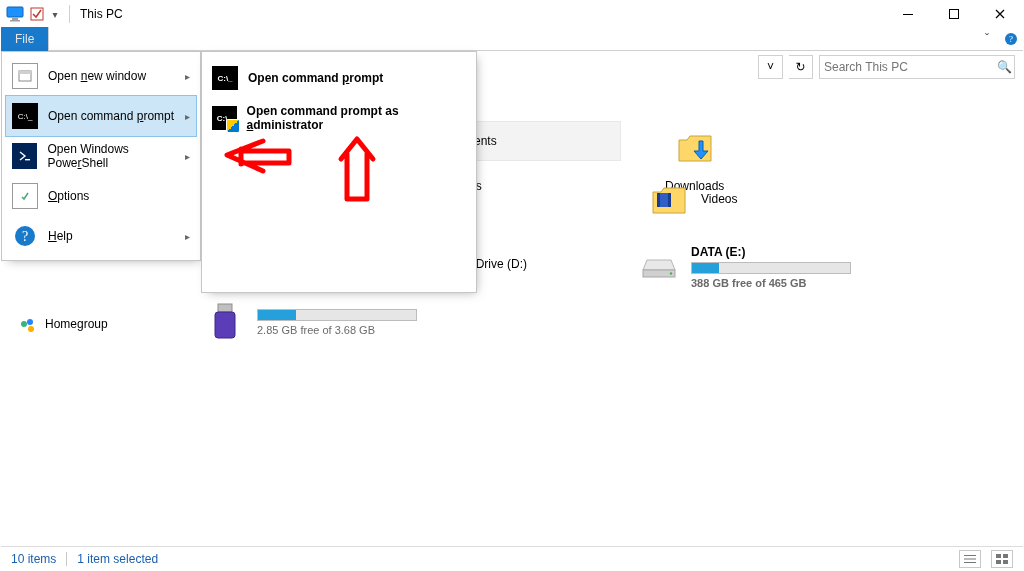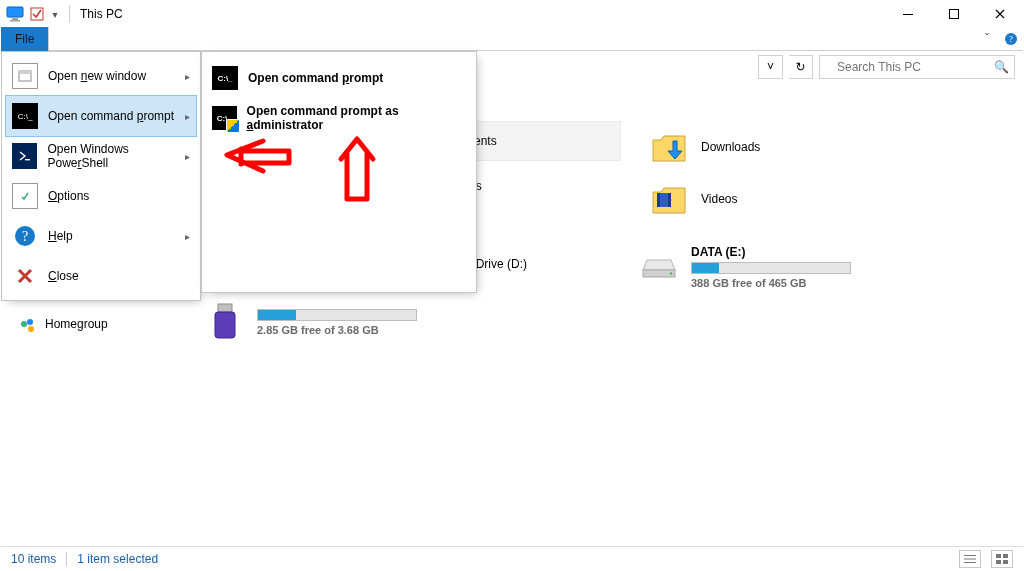--- a/index.html
+++ b/index.html
@@ -40,21 +40,21 @@
 
   
   .tabrow {
     height:24px;
     display:flex;
     border-bottom:1px solid #d0d0d0;
     align-items:stretch;
   }
   .file-tab {
     background:#1979ca;
-    color:#0f172a;
+    color:#e5e5e5;
     padding:4px 14px;
     font-size:12px;
     height:24px;
     display:flex; align-items:center;
   }
   .ribbonfill { flex:1; border-left:1px solid #d0d0d0; height:24px; }
   .ribarrow {
     width:24px; height:24px;
     display:flex; align-items:center; justify-content:center;
     color:#555;
@@ -71,21 +71,21 @@
     display:flex; align-items:center; border:1px solid #d0d0d0; height:24px;
     background:#fff;
   }
   .addrcap .seg { padding:0 8px; font-size:12px; display:flex; align-items:center; gap:3px; }
   .refresh {
     width:24px; height:24px; border:1px solid #d0d0d0; border-left:none;
     display:flex; align-items:center; justify-content:center;
   }
   .search {
     width:196px; height:24px; border:1px solid #d0d0d0;
-    display:flex; align-items:center; padding:0 15px; color:#777;
+    display:flex; align-items:center; padding:0 2px; color:#777;
   }
   .search input {
     border:none; outline:none; flex:1; font-size:12px; color:#555;
     background:transparent;
   }
 
   
   .content-layer { position:absolute; inset:0; top:82px; }
 
   .folder-row{ display:flex; align-items:center; gap:12px; padding:6px 12px; position:absolute; }
@@ -235,21 +235,21 @@
     <span>🔍</span>
   </div>
 </div>
 
 <div class="content-layer">
 
   <div class="folder-row" style="left:450px; top:38px; background:#f3f3f3; width:170px; height:40px; border:1px solid #e8e8e8;">
     <span class="folder-label">ments</span>
   </div>
 
-  <div class="folder-row" style="left:636px; top:38px;">
+  <div class="folder-row" style="left:652px; top:38px;flex-direction:column;">
     <div class="bigico">
       <svg width="36" height="32" viewBox="0 0 36 32">
         <path d="M2 9 L10 9 L13 5 L34 5 L34 30 L2 30 Z" fill="#ffd768" stroke="#caa43d"></path>
         <path d="M22 10 L22 20 L17 20 L24 28 L31 20 L26 20 L26 10 Z" fill="#1e90ff" stroke="#0a5fa0"></path>
       </svg>
     </div>
     <span class="folder-label">Downloads</span>
   </div>
 
   <div class="folder-row" style="left:456px; top:90px;">
@@ -284,21 +284,21 @@
     </div>
     <div class="drive-info">
       <div>DATA (E:)</div>
       <div class="bar">
           <span style="width:17%"></span>
         </div>
       <div class="sub">388 GB free of 465 GB</div>
     </div>
   </div>
 
-  <div class="drive-row" style="left:192px; top:214px;font-weight:bold;">
+  <div class="drive-row" style="left:192px; top:214px;">
     <div class="drive-ico">
       <svg width="34" height="40" viewBox="0 0 34 40">
         <rect x="10" y="3" width="14" height="8" fill="#c0c0c0" stroke="#8e8e8e"></rect>
         <rect x="7" y="11" width="20" height="26" rx="3" fill="#5b3db8" stroke="#3d2a82"></rect>
       </svg>
     </div>
     <div class="drive-info">
       <div class="bar">
           <span style="width:24%"></span>
         </div>
@@ -359,28 +359,20 @@
     <div class="fm-ico">
       <svg width="22" height="22" viewBox="0 0 22 22">
           <circle cx="11" cy="11" r="10" fill="#1979ca"></circle>
           <text x="11" y="16" text-anchor="middle" font-size="14" fill="#fff" font-family="Segoe UI">?</text>
         </svg>
     </div>
     <span class="fm-label"><u class="us">H</u>elp</span>
     <span class="fm-arrow">▸</span>
   </div>
 
-  <div class="fm-item">
-    <div class="fm-ico">
-      <svg width="20" height="20" viewBox="0 0 20 20">
-          <path d="M4 4 L16 16 M16 4 L4 16" stroke="#c0392b" stroke-width="3"></path>
-        </svg>
-    </div>
-    <span class="fm-label"><u class="us">C</u>lose</span>
-  </div>
 </div>
 
 <div class="submenu">
   <div class="sm-item">
     <div class="sm-ico">C:\_</div>
     <span>Open command <u class="us">p</u>rompt</span>
   </div>
   <div class="sm-item">
     <div class="sm-ico shield">C:\_</div>
     <span>Open command prompt as <u class="us">a</u>dministrator</span>

